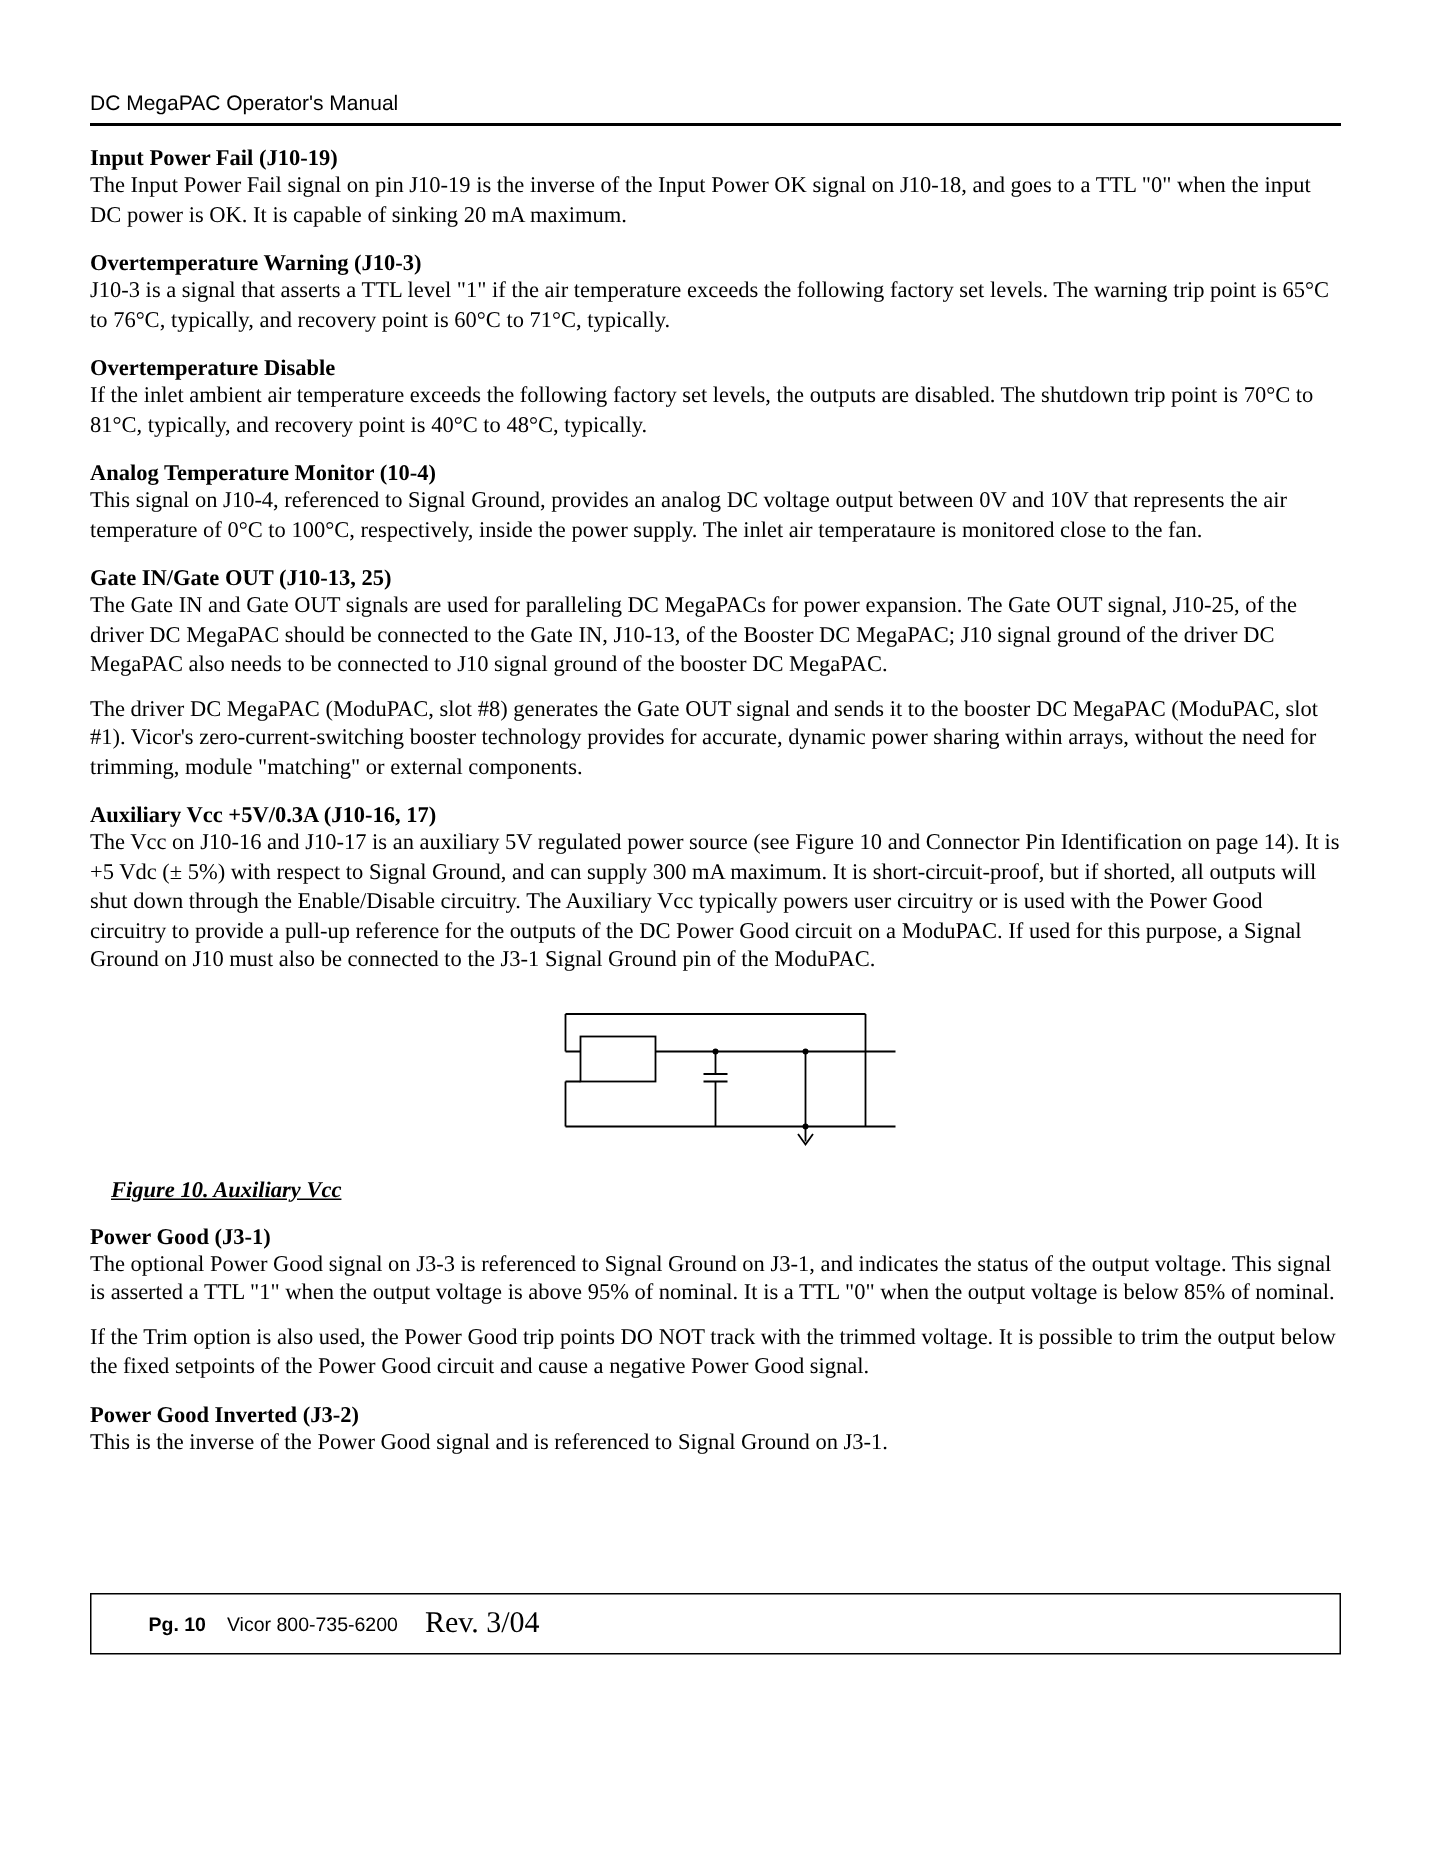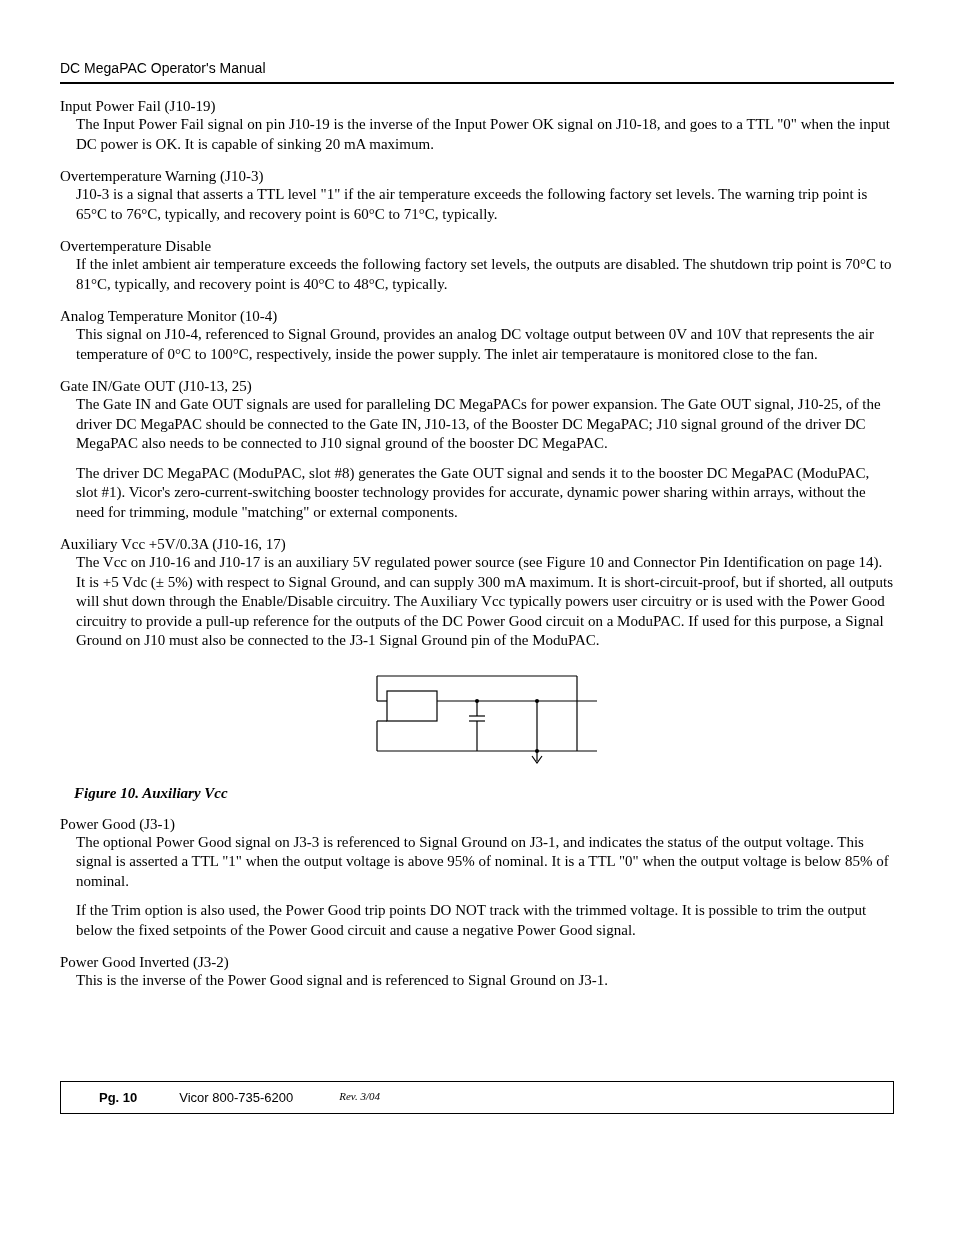--- a/index.html
+++ b/index.html
@@ -16,58 +16,58 @@
     font-family: Liberation Sans, sans-serif;
     font-size: 14px;
     margin-bottom: 6px;
   }
   hr.rule {
     border: none;
     border-top: 2px solid #000;
     margin: 0 0 8px 0;
   }
   .section-heading {
-    font-weight: normal;
+    font-weight: bold;
     font-size: 15px;
     margin-top: 14px;
   }
   .para {
-    margin: 0 0 10px 16px;
+    margin: 0 0 10px 0;
     line-height: 1.3;
   }
   .figure-block {
     text-align: center;
     margin: 20px 0 10px 0;
   }
   .figure-caption {
     font-style: italic;
     font-weight: bold;
     font-size: 15px;
     margin: 10px 0 12px 14px;
+    text-decoration: underline;
   }
   .footer-box {
     border: 1px solid #000;
     padding: 8px 12px;
     font-family: Arial, Helvetica, sans-serif;
     font-size: 13px;
     margin-top: 90px;
     display: flex;
-    gap: 28px;
+    align-items: center;
   }
   .footer-box .pg {
     font-weight: bold;
     margin-left: 26px;
     margin-right: 14px;
   }
   .footer-box .vicor { margin-right: 18px; }
   .footer-box .mission { flex: 1; }
   .footer-box .rev {
     font-family: "Times New Roman", Times, serif;
-    font-style: italic;
-    font-size: 11px;
+    font-size: 20px;
     margin-right: 32px;
   }
 </style>
 </head>
 <body>
 
 <div class="header-title">DC MegaPAC Operator's Manual</div>
 <hr class="rule">
 
 <div class="section-heading">Input Power Fail (J10-19)</div>

